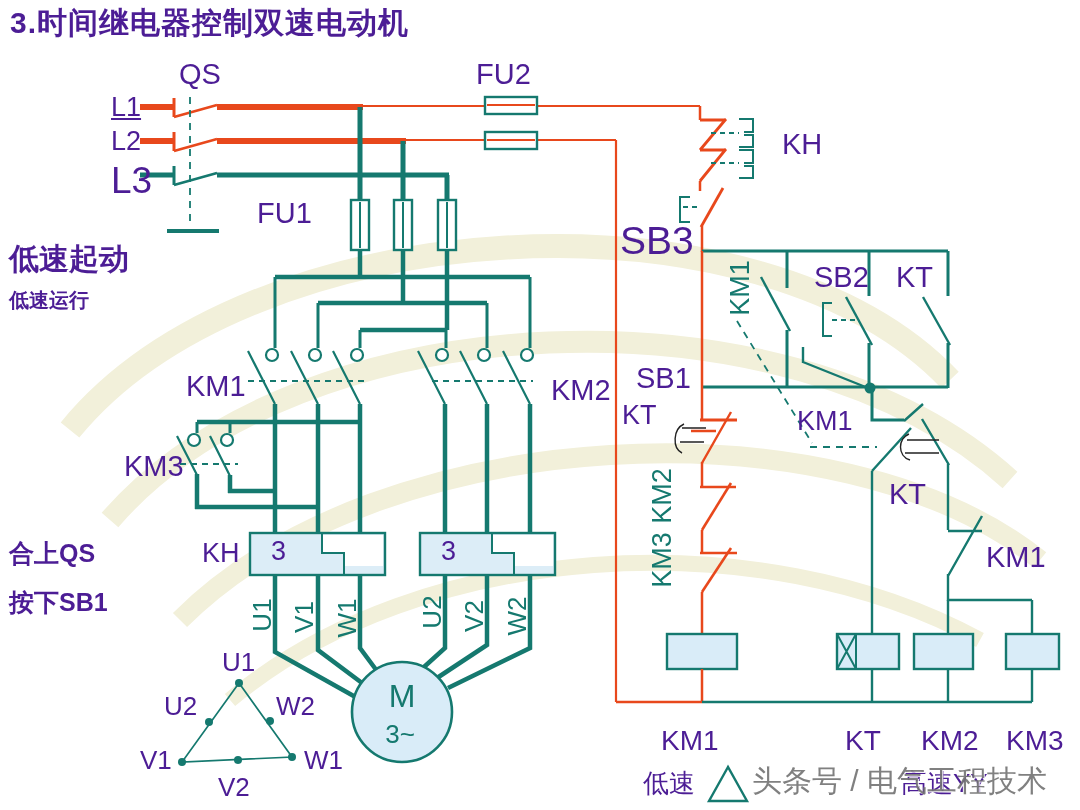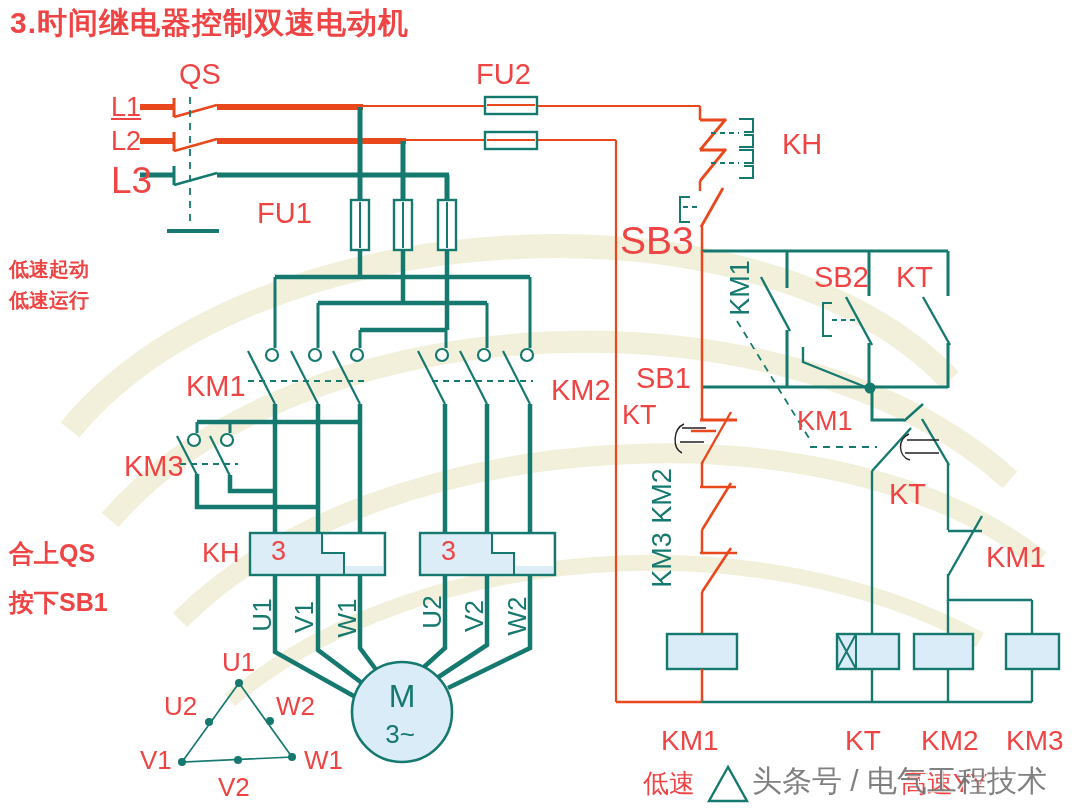--- a/index.html
+++ b/index.html
@@ -1,19 +1,19 @@
 <!DOCTYPE html>
 <html><head>
 <meta charset="utf-8">
 <style>
   html,body{margin:0;padding:0;background:#fff;}
   #stage{position:relative;width:1080px;height:810px;background:#fff;overflow:hidden;
          font-family:"Liberation Sans","DejaVu Sans",sans-serif;}
   #circuit-svg{position:absolute;left:0;top:0;}
-  .lbl{position:absolute;color:#ef4444;white-space:nowrap;line-height:1;}
+  .lbl{position:absolute;color:#4c1d95;white-space:nowrap;line-height:1;}
   .vlabel{position:absolute;color:#15796f;white-space:nowrap;line-height:1;
           transform:translate(-50%,-50%) rotate(-90deg);}
   .clabel{position:absolute;color:#15796f;white-space:nowrap;line-height:1;
           transform:translate(-50%,-50%);}
   .cn{font-weight:bold;}
   .title{font-weight:bold;letter-spacing:1px;}
   .wm{position:absolute;color:#737373;white-space:nowrap;line-height:1;
       text-shadow:1px 1px 0 #ffffff;opacity:.9;}
 </style>
 </head>
@@ -260,21 +260,21 @@
 <div class="clabel" style="left:402px;top:696px;font-size:32px;">M</div>
 <div class="clabel" style="left:400px;top:734px;font-size:26px;">3~</div>
 
 <div class="lbl" style="left:222px;top:649px;font-size:26px;">U1</div>
 <div class="lbl" style="left:164px;top:693px;font-size:26px;">U2</div>
 <div class="lbl" style="left:276px;top:693px;font-size:26px;">W2</div>
 <div class="lbl" style="left:140px;top:747px;font-size:26px;">V1</div>
 <div class="lbl" style="left:304px;top:747px;font-size:26px;">W1</div>
 <div class="lbl" style="left:218px;top:774px;font-size:26px;">V2</div>
 
-<div class="lbl cn" style="left:9px;top:259px;font-size:20px;">低速起动</div>
+<div class="lbl cn" style="left:9px;top:244px;font-size:30px;">低速起动</div>
 <div class="lbl cn" style="left:9px;top:290px;font-size:20px;">低速运行</div>
 <div class="lbl cn" style="left:9px;top:541px;font-size:25px;">合上QS</div>
 <div class="lbl cn" style="left:9px;top:590px;font-size:25px;">按下SB1</div>
 
 <div class="lbl" style="left:661px;top:727px;font-size:28px;">KM1</div>
 <div class="lbl" style="left:845px;top:727px;font-size:28px;">KT</div>
 <div class="lbl" style="left:921px;top:727px;font-size:28px;">KM2</div>
 <div class="lbl" style="left:1006px;top:727px;font-size:28px;">KM3</div>
 
 <div class="lbl cn" style="left:643px;top:770px;font-size:26px;font-weight:normal;">低速</div>

